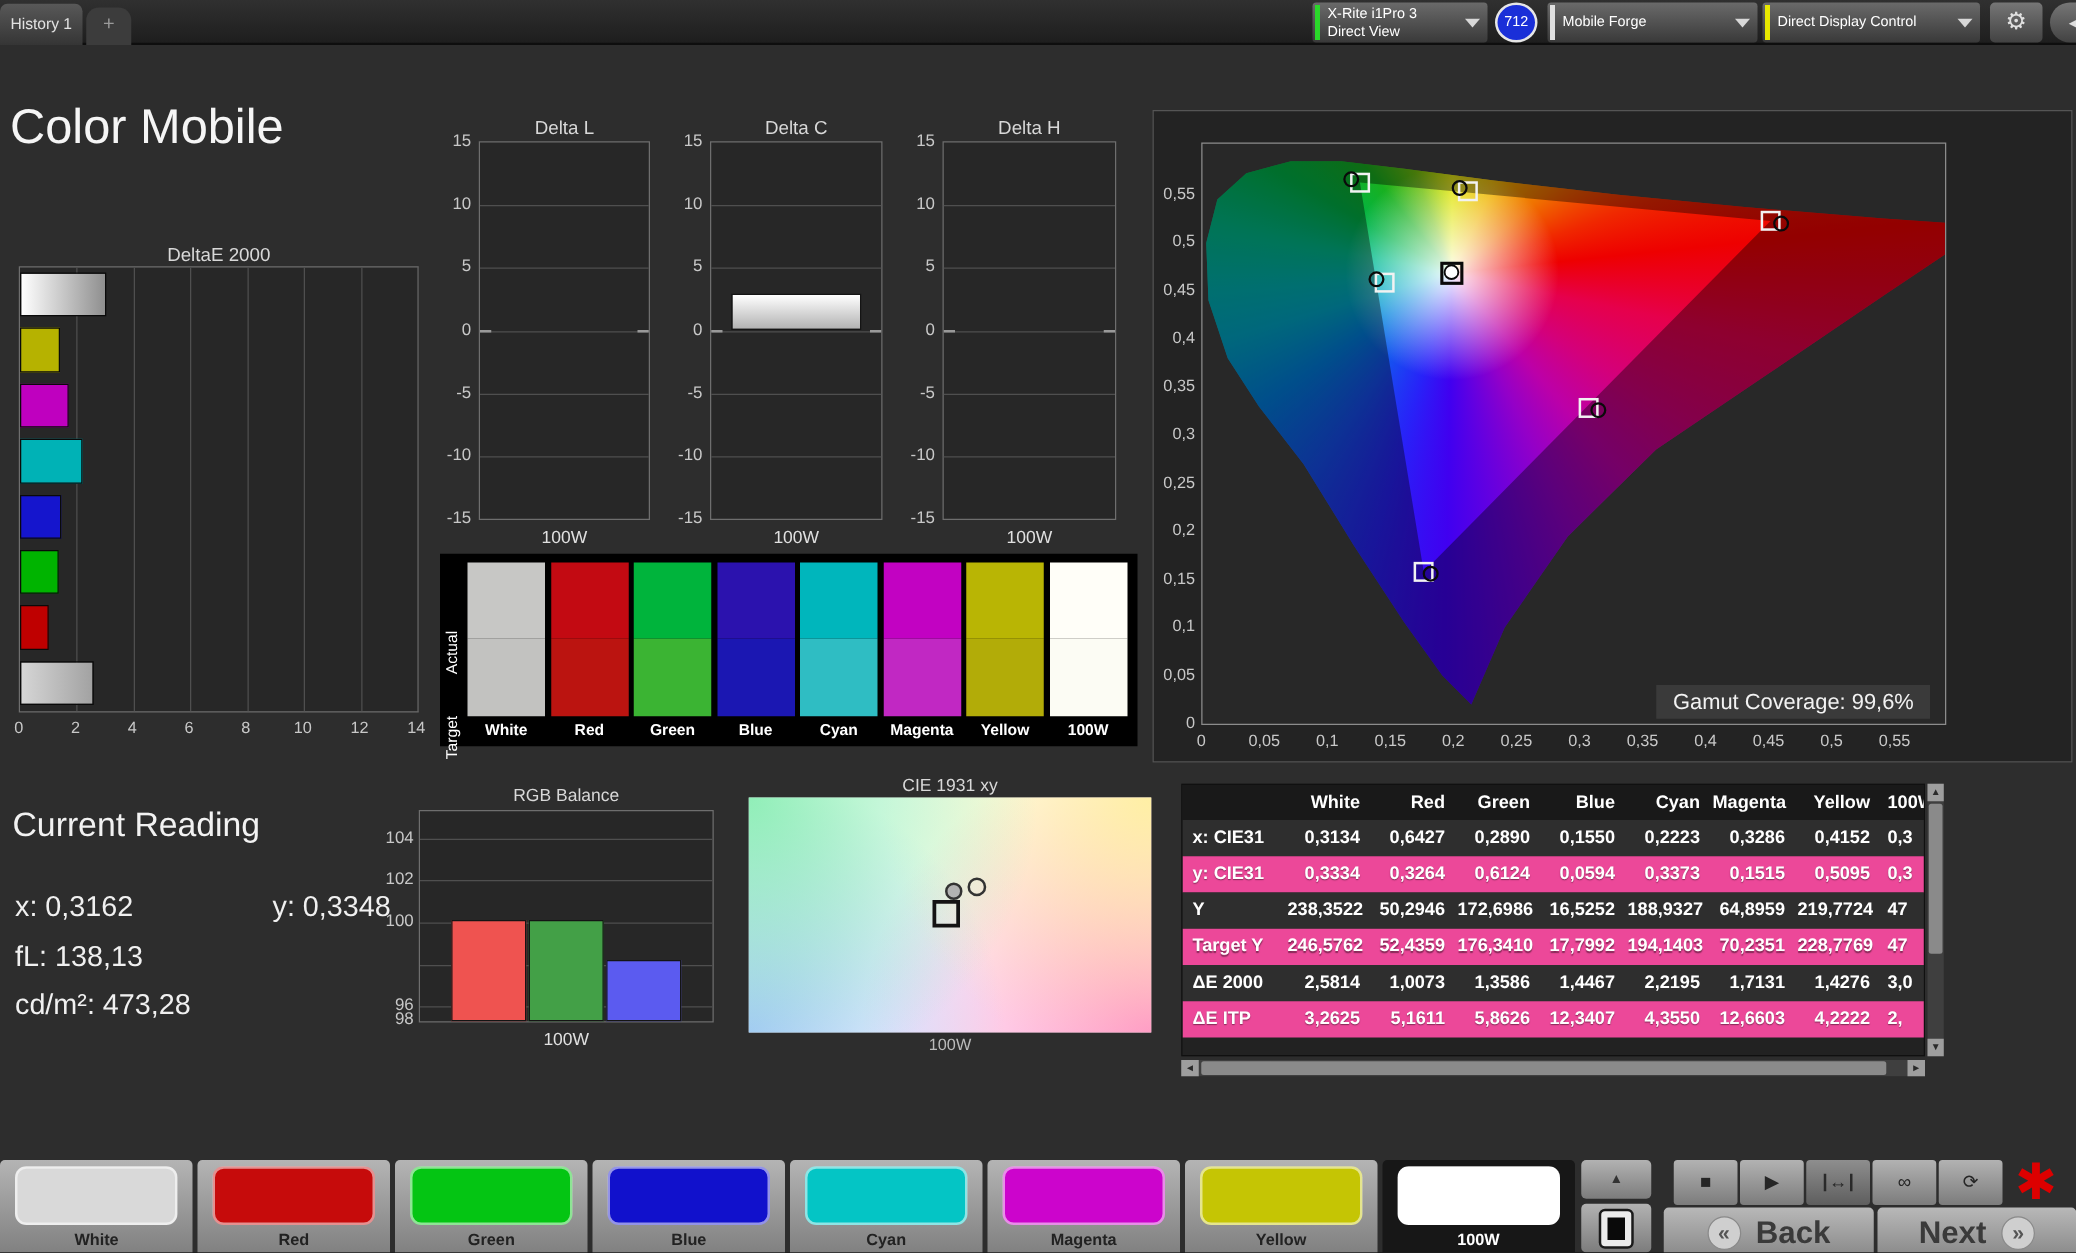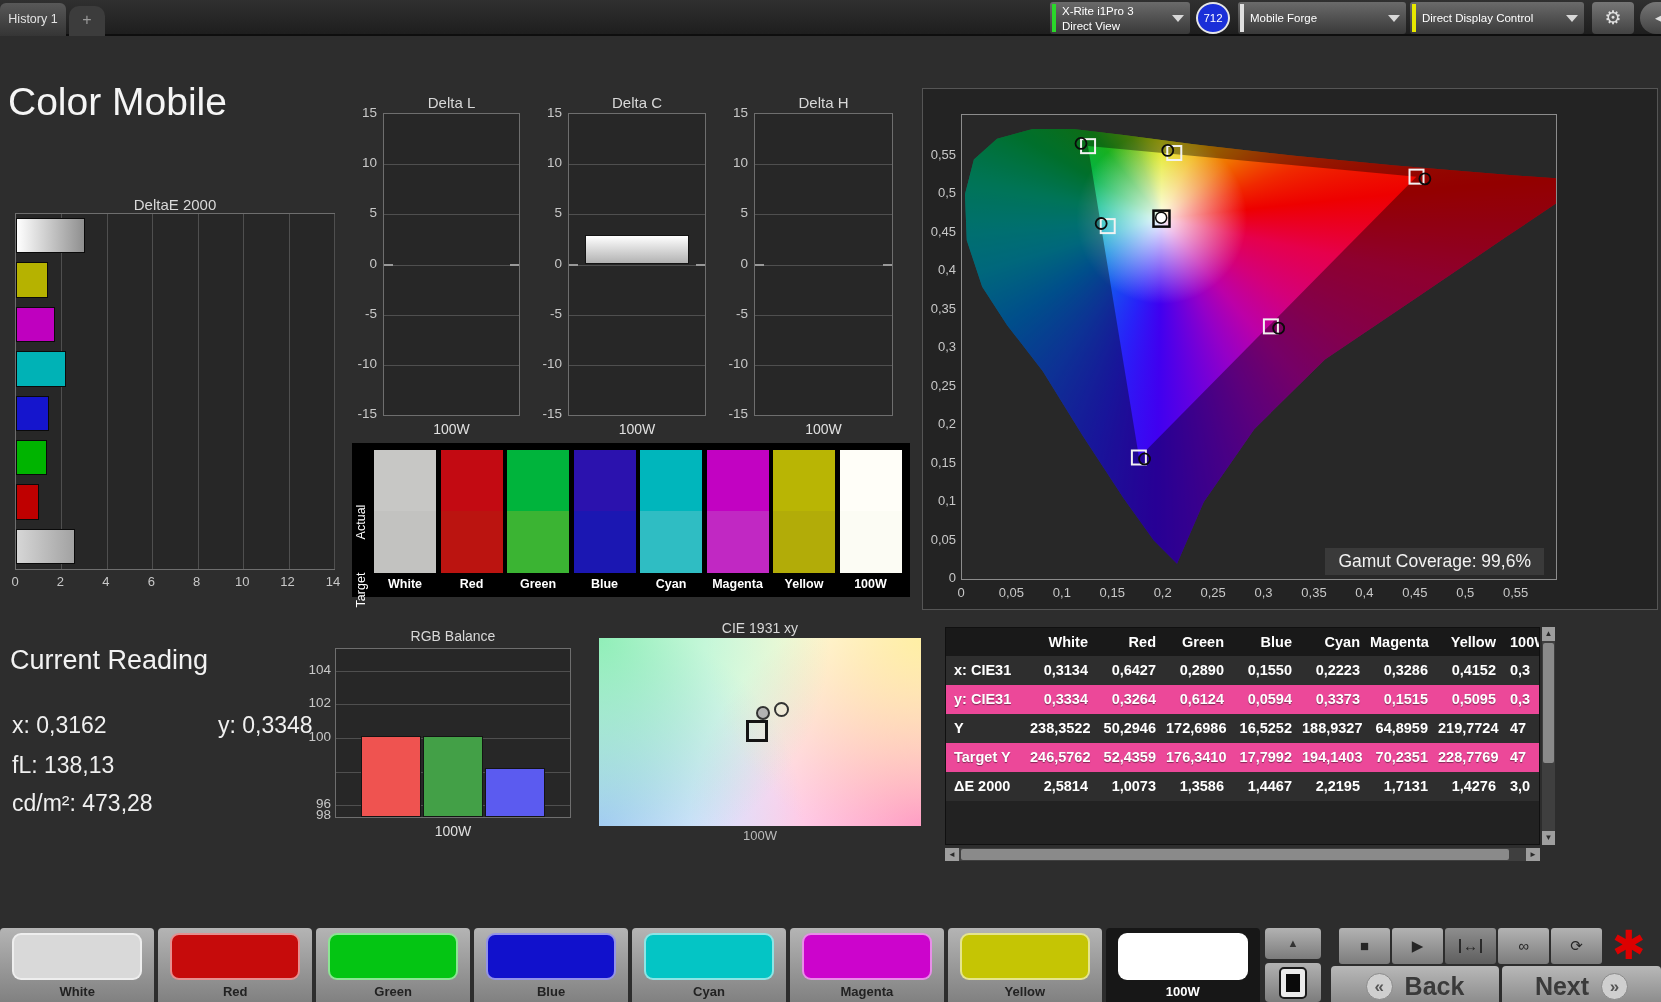--- a/index.html
+++ b/index.html
@@ -430,20 +430,31 @@
         <div class="tcell lbl">ΔE 2000</div>
         <div class="tcell">2,5814</div>
         <div class="tcell">1,0073</div>
         <div class="tcell">1,3586</div>
         <div class="tcell">1,4467</div>
         <div class="tcell">2,2195</div>
         <div class="tcell">1,7131</div>
         <div class="tcell">1,4276</div>
         <div class="tcell last">3,0</div>
       </div>
+      <div class="trow r-light">
+        <div class="tcell lbl">ΔE ITP</div>
+        <div class="tcell">3,2625</div>
+        <div class="tcell">5,1611</div>
+        <div class="tcell">5,8626</div>
+        <div class="tcell">12,3407</div>
+        <div class="tcell">4,3550</div>
+        <div class="tcell">12,6603</div>
+        <div class="tcell">4,2222</div>
+        <div class="tcell last">2,</div>
+      </div>
     </div>
 
   <div class="sbar" style="left:1542px;top:627px;width:13px;height:218px;">
     <div class="sbtn" style="left:0;top:0;width:13px;height:14px;font-size:8px;line-height:14px;">▲</div>
     <div class="sthumb" style="left:1px;top:16px;width:11px;height:120px;"></div>
     <div class="sbtn" style="left:0;bottom:0;width:13px;height:14px;font-size:8px;line-height:14px;">▼</div>
   </div>
 
   <div class="sbar" style="left:945px;top:848px;width:595px;height:13px;">
     <div class="sbtn" style="left:0;top:0;width:14px;height:13px;font-size:8px;line-height:13px;">◄</div>

